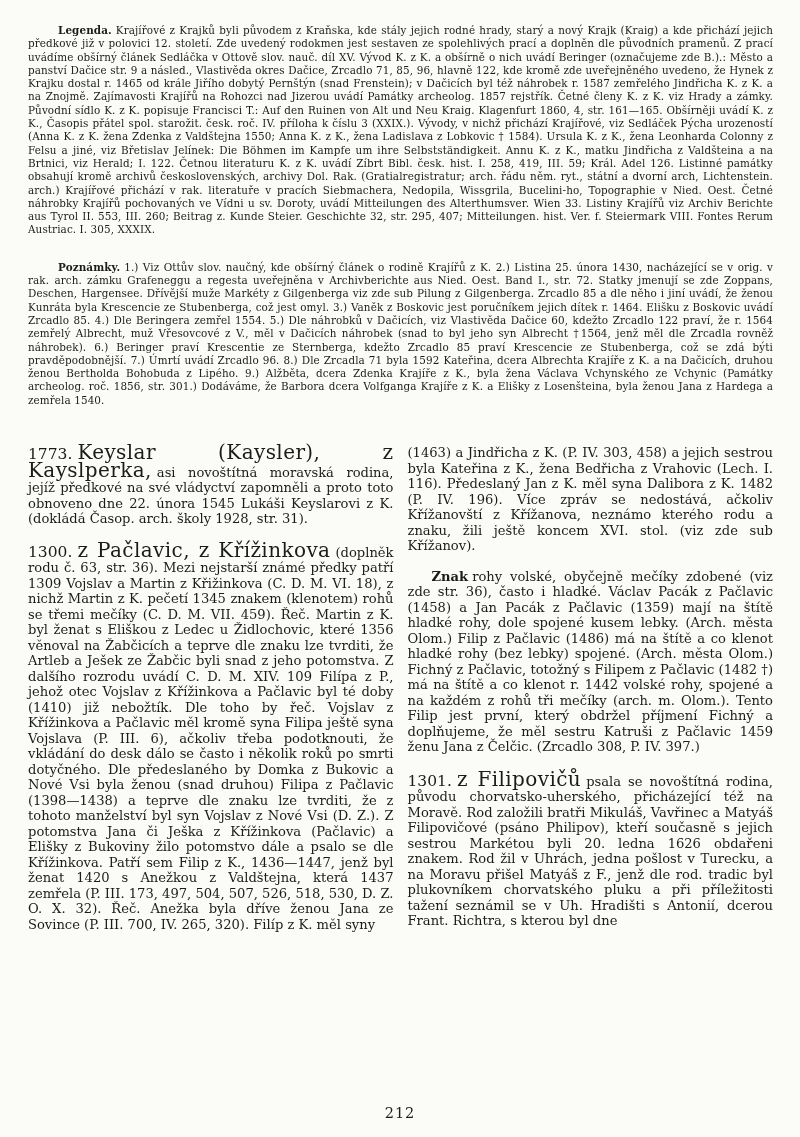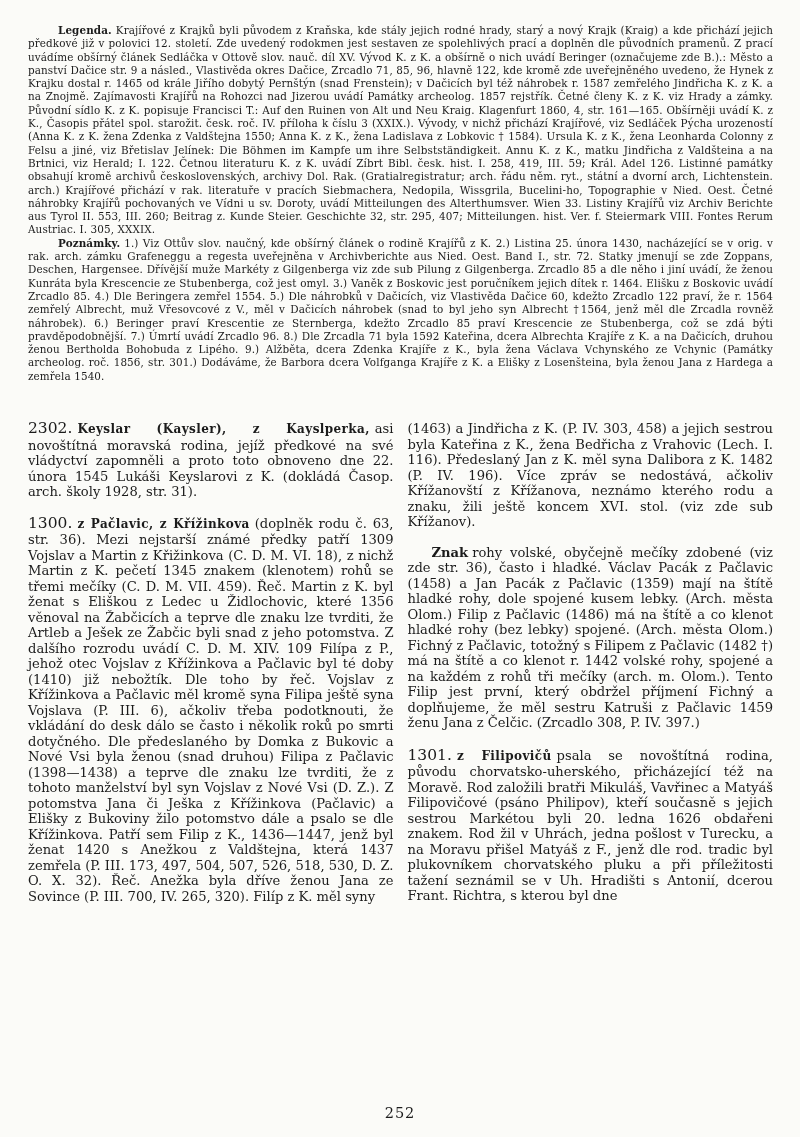--- a/index.html
+++ b/index.html
@@ -17,21 +17,21 @@
     width: 745px;
   }
   
   .intro p {
     margin: 0;
     font-size: 10.4px;
     line-height: 13.3px;
     text-align: justify;
     letter-spacing: 0.1px;
   }
-  .intro p.legend  { }
+  .intro p.legend  { margin-bottom: 24px; }
   .intro p.notes   { margin-bottom: 12px; }
   .intro .indent { text-indent: 30px; }
   .lead { font-weight: bold; margin-right: 4px; }
   
   .columns {
     display: flex;
     gap: 14px;
     margin-top: 38px;
   }
   .col {
@@ -40,22 +40,22 @@
     line-height: 15.5px;
     text-align: justify;
   }
   .col p { margin: 0; }
   .entry { margin-bottom: 16px; }
   .entry-num {
     font-size: 15.5px;
     margin-right: 5px;
   }
   .entry-name {
-    font-weight: bold;
-    font-size: 12px;
+    font-weight: normal;
+    font-size: 20px;
     letter-spacing: 0.4px;
     margin-right: 5px;
   }
   .cont-para { margin-bottom: 15px !important; }
   .crest-para { text-indent: 24px; margin-bottom: 17px !important; }
   .page-number {
     position: absolute;
     left: 0; right: 0;
     bottom: 16px;
     text-align: center;
@@ -72,33 +72,33 @@
     <p class="legend indent"><span class="lead">Legenda.</span><span>Krajířové z Krajků byli původem z Kraňska, kde stály jejich rodné hrady, starý a nový Krajk (Kraig) a kde přichází jejich předkové již v polovici 12. století. Zde uvedený rodokmen jest sestaven ze spolehlivých prací a doplněn dle původních pramenů. Z prací uvádíme obšírný článek Sedláčka v Ottově slov. nauč. díl XV. Vývod K. z K. a obšírně o nich uvádí Beringer (označujeme zde B.).: Město a panství Dačice str. 9 a násled., Vlastivěda okres Dačice, Zrcadlo 71, 85, 96, hlavně 122, kde kromě zde uveřejněného uvedeno, že Hynek z Krajku dostal r. 1465 od krále Jiřího dobytý Pernštýn (snad Frenstein); v Dačicích byl též náhrobek r. 1587 zemřelého Jindřicha K. z K. a na Znojmě. Zajímavosti Krajířů na Rohozci nad Jizerou uvádí Památky archeolog. 1857 rejstřík. Četné členy K. z K. viz Hrady a zámky. Původní sídlo K. z K. popisuje Francisci T.: Auf den Ruinen von Alt und Neu Kraig. Klagenfurt 1860, 4, str. 161—165. Obšírněji uvádí K. z K., Časopis přátel spol. starožit. česk. roč. IV. příloha k číslu 3 (XXIX.). Vývody, v nichž přichází Krajířové, viz Sedláček Pýcha urozeností (Anna K. z K. žena Zdenka z Valdštejna 1550; Anna K. z K., žena Ladislava z Lobkovic † 1584). Ursula K. z K., žena Leonharda Colonny z Felsu a jiné, viz Břetislav Jelínek: Die Böhmen im Kampfe um ihre Selbstständigkeit. Annu K. z K., matku Jindřicha z Valdšteina a na Brtnici, viz Herald; I. 122. Četnou literaturu K. z K. uvádí Zíbrt Bibl. česk. hist. I. 258, 419, III. 59; Král. Adel 126. Listinné památky obsahují kromě archivů československých, archivy Dol. Rak. (Gratialregistratur; arch. řádu něm. ryt., státní a dvorní arch, Lichtenstein. arch.) Krajířové přichází v rak. literatuře v pracích Siebmachera, Nedopila, Wissgrila, Bucelini-ho, Topographie v Nied. Oest. Četné náhrobky Krajířů pochovaných ve Vídni u sv. Doroty, uvádí Mitteilungen des Alterthumsver. Wien 33. Listiny Krajířů viz Archiv Berichte aus Tyrol II. 553, III. 260; Beitrag z. Kunde Steier. Geschichte 32, str. 295, 407; Mitteilungen. hist. Ver. f. Steiermark VIII. Fontes Rerum Austriac. I. 305, XXXIX.</span></p>
 
     <p class="notes indent"><span class="lead">Poznámky.</span><span>1.) Viz Ottův slov. naučný, kde obšírný článek o rodině Krajířů z K. 2.) Listina 25. února 1430, nacházející se v orig. v rak. arch. zámku Grafeneggu a regesta uveřejněna v Archivberichte aus Nied. Oest. Band I., str. 72. Statky jmenují se zde Zoppans, Deschen, Hargensee. Dřívější muže Markéty z Gilgenberga viz zde sub Pilung z Gilgenberga. Zrcadlo 85 a dle něho i jiní uvádí, že ženou Kunráta byla Krescencie ze Stubenberga, což jest omyl. 3.) Vaněk z Boskovic jest poručníkem jejich dítek r. 1464. Elišku z Boskovic uvádí Zrcadlo 85. 4.) Dle Beringera zemřel 1554. 5.) Dle náhrobků v Dačicích, viz Vlastivěda Dačice 60, kdežto Zrcadlo 122 praví, že r. 1564 zemřelý Albrecht, muž Vřesovcové z V., měl v Dačicích náhrobek (snad to byl jeho syn Albrecht †1564, jenž měl dle Zrcadla rovněž náhrobek). 6.) Beringer praví Krescentie ze Sternberga, kdežto Zrcadlo 85 praví Krescencie ze Stubenberga, což se zdá býti pravděpodobnější. 7.) Úmrtí uvádí Zrcadlo 96. 8.) Dle Zrcadla 71 byla 1592 Kateřina, dcera Albrechta Krajíře z K. a na Dačicích, druhou ženou Bertholda Bohobuda z Lipého. 9.) Alžběta, dcera Zdenka Krajíře z K., byla žena Václava Vchynského ze Vchynic (Památky archeolog. roč. 1856, str. 301.) Dodáváme, že Barbora dcera Volfganga Krajíře z K. a Elišky z Losenšteina, byla ženou Jana z Hardega a zemřela 1540.</span></p>
 
   </div>
 
   <div class="columns">
 
     <div class="col">
       <div class="entry">
-        <p><span class="entry-num">2302.</span><span class="entry-name">Keyslar (Kaysler), z Kayslperka,</span><span>asi novoštítná moravská rodina, jejíž předkové na své vládyctví zapomněli a proto toto obnoveno dne 22. února 1545 Lukáši Keyslarovi z K. (dokládá Časop. arch. školy 1928, str. 31).</span></p>
+        <p><span class="entry-num">1773.</span><span class="entry-name">Keyslar (Kaysler), z Kayslperka,</span><span>asi novoštítná moravská rodina, jejíž předkové na své vládyctví zapomněli a proto toto obnoveno dne 22. února 1545 Lukáši Keyslarovi z K. (dokládá Časop. arch. školy 1928, str. 31).</span></p>
       </div>
       <div class="entry">
         <p><span class="entry-num">1300.</span><span class="entry-name">z Pačlavic, z Křížinkova</span><span>(doplněk rodu č. 63, str. 36). Mezi nejstarší známé předky patří 1309 Vojslav a Martin z Křižinkova (C. D. M. VI. 18), z nichž Martin z K. pečetí 1345 znakem (klenotem) rohů se třemi mečíky (C. D. M. VII. 459). Řeč. Martin z K. byl ženat s Eliškou z Ledec u Židlochovic, které 1356 věnoval na Žabčicích a teprve dle znaku lze tvrditi, že Artleb a Ješek ze Žabčic byli snad z jeho potomstva. Z dalšího rozrodu uvádí C. D. M. XIV. 109 Filípa z P., jehož otec Vojslav z Křížinkova a Pačlavic byl té doby (1410) již nebožtík. Dle toho by řeč. Vojslav z Křížinkova a Pačlavic měl kromě syna Filipa ještě syna Vojslava (P. III. 6), ačkoliv třeba podotknouti, že vkládání do desk dálo se často i několik roků po smrti dotyčného. Dle předeslaného by Domka z Bukovic a Nové Vsi byla ženou (snad druhou) Filipa z Pačlavic (1398—1438) a teprve dle znaku lze tvrditi, že z tohoto manželství byl syn Vojslav z Nové Vsi (D. Z.). Z potomstva Jana či Ješka z Křížinkova (Pačlavic) a Elišky z Bukoviny žilo potomstvo dále a psalo se dle Křížinkova. Patří sem Filip z K., 1436—1447, jenž byl ženat 1420 s Anežkou z Valdštejna, která 1437 zemřela (P. III. 173, 497, 504, 507, 526, 518, 530, D. Z. O. X. 32). Řeč. Anežka byla dříve ženou Jana ze Sovince (P. III. 700, IV. 265, 320). Filíp z K. měl syny</span></p>
       </div>
     </div>
 
     <div class="col">
       <p class="cont-para">(1463) a Jindřicha z K. (P. IV. 303, 458) a jejich sestrou byla Kateřina z K., žena Bedřicha z Vrahovic (Lech. I. 116). Předeslaný Jan z K. měl syna Dalibora z K. 1482 (P. IV. 196). Více zpráv se nedostává, ačkoliv Křížanovští z Křížanova, neznámo kterého rodu a znaku, žili ještě koncem XVI. stol. (viz zde sub Křížanov).</p>
 
       <p class="crest-para"><span class="lead">Znak</span><span>rohy volské, obyčejně mečíky zdobené (viz zde str. 36), často i hladké. Václav Pacák z Pačlavic (1458) a Jan Pacák z Pačlavic (1359) mají na štítě hladké rohy, dole spojené kusem lebky. (Arch. města Olom.) Filip z Pačlavic (1486) má na štítě a co klenot hladké rohy (bez lebky) spojené. (Arch. města Olom.) Fichný z Pačlavic, totožný s Filipem z Pačlavic (1482 †) má na štítě a co klenot r. 1442 volské rohy, spojené a na každém z rohů tři mečíky (arch. m. Olom.). Tento Filip jest první, který obdržel příjmení Fichný a doplňujeme, že měl sestru Katruši z Pačlavic 1459 ženu Jana z Čelčic. (Zrcadlo 308, P. IV. 397.)</span></p>
 
       <div class="entry">
         <p><span class="entry-num">1301.</span><span class="entry-name">z Filipovičů</span><span>psala se novoštítná rodina, původu chorvatsko-uherského, přicházející též na Moravě. Rod založili bratři Mikuláš, Vavřinec a Matyáš Filipovičové (psáno Philipov), kteří současně s jejich sestrou Markétou byli 20. ledna 1626 obdařeni znakem. Rod žil v Uhrách, jedna pošlost v Turecku, a na Moravu přišel Matyáš z F., jenž dle rod. tradic byl plukovníkem chorvatského pluku a při příležitosti tažení seznámil se v Uh. Hradišti s Antonií, dcerou Frant. Richtra, s kterou byl dne</span></p>
       </div>
     </div>
 
   </div>
 </div>
 
-<div class="page-number">252</div>
+<div class="page-number">212</div>
 
 </body></html>

